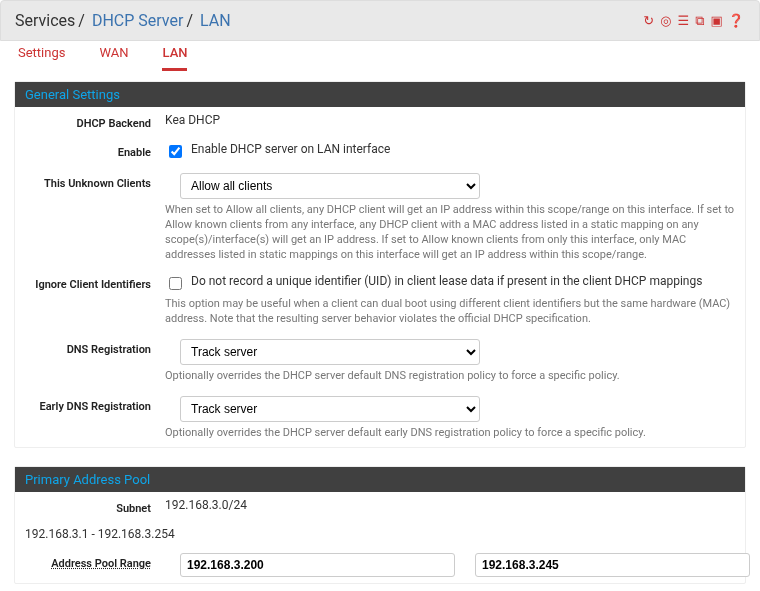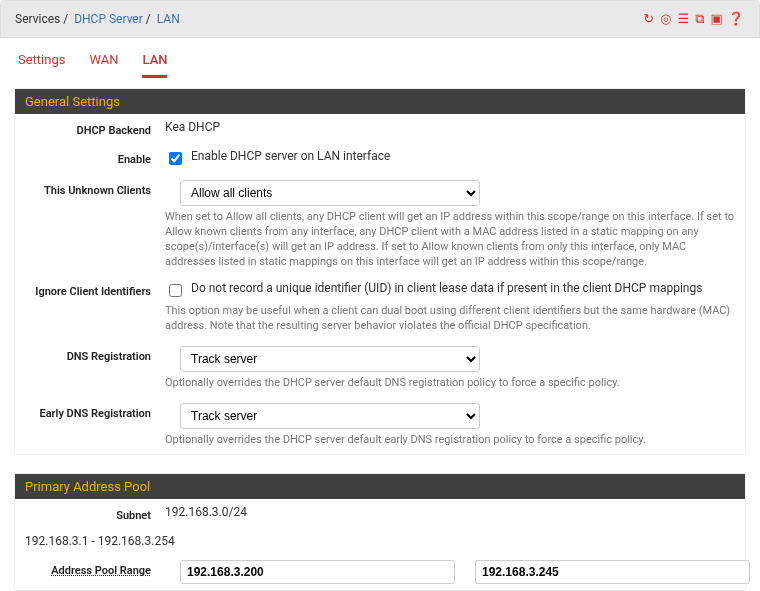--- a/index.html
+++ b/index.html
@@ -14,41 +14,41 @@
   .topbar {
     background: #e9e9e9;
     border: 1px solid #ddd;
     border-radius: 4px 4px 0 0;
     padding: 10px 14px;
     display: flex;
     align-items: center;
     justify-content: space-between;
   }
   .breadcrumb {
-    font-size: 12px;
+    font-size: 16px;
     color: #333;
     text-align: right;
   }
   .breadcrumb .sep { color: #333; margin: 0 3px;}
   .breadcrumb a { color: #3b73af; text-decoration: none; }
   .breadcrumb .current { color: #3b73af; }
   .topicons { display: flex; gap: 6px; }
   .topicons span { color: #c33; font-size: 13px; cursor: pointer; }
   .tabs {
     display: flex;
-    gap: 24px;
-    padding: 14px 18px 0 18px;
+    gap: 34px;
+    padding: 4px 18px 0 18px;
     font-size: 13px;
   }
   .tab { color: #c33; padding-bottom: 8px; cursor: pointer; }
   .tab.active { border-bottom: 3px solid #c33; font-weight: 500; }
   .panel { margin: 10px 14px 18px 14px; border: 1px solid #eee; border-radius: 2px; }
   .section-head {
     background: #404040;
-    color: #eab308;
+    color: #0ea5e9;
     padding: 5px 10px;
     font-size: 13px;
   }
   .row { display: flex; padding: 6px 10px; align-items: flex-start; }
   .row + .row { }
   .row .label {
     width: 140px;
     text-align: right;
     padding-right: 14px;
     padding-top: 4px;

